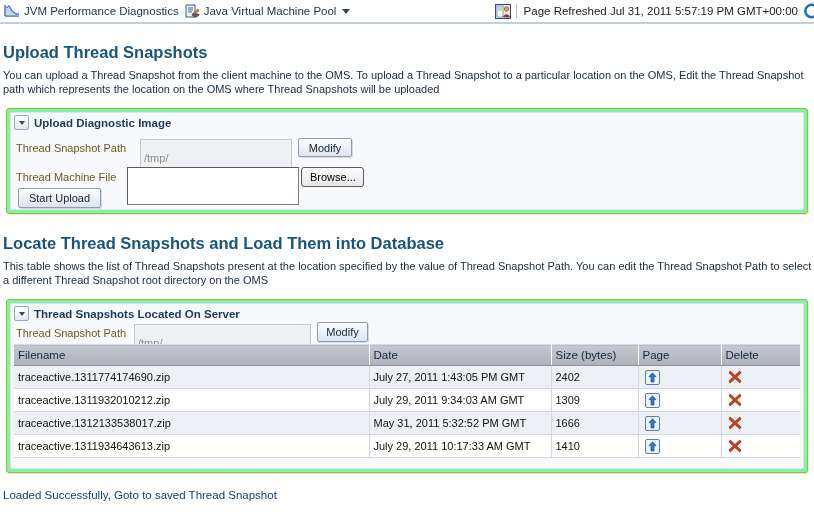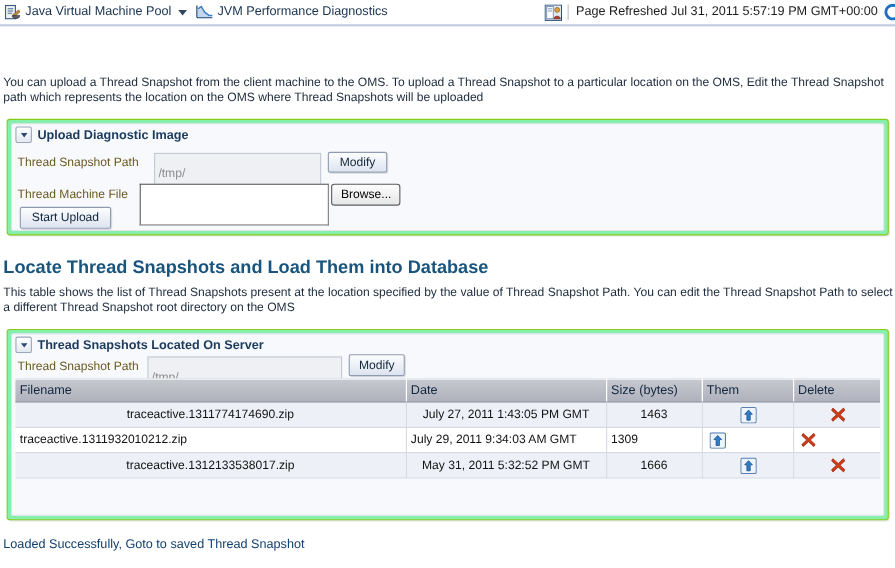--- a/index.html
+++ b/index.html
@@ -176,21 +176,21 @@
   .tbl td {
     padding: 2px 4px;
     height: 18px;
     border-right: 1px solid #d7dae4;
     border-bottom: 1px solid #d2d6e1;
     color: #111;
     white-space: nowrap;
     overflow: hidden;
   }
   .tbl tr.sel td { background: #93a7cb; }
-  .tbl tr.alt td { background: #eef0f7; text-align: center; }
+  .tbl tr.alt td { background: #eef0f7; }
   .tbl tr.plain td { background: #ffffff; }
   td.ctr { text-align: left; padding-left: 6px; }
 
   .load-ico {
     display: inline-block; width: 15px; height: 15px;
     vertical-align: middle;
   }
   .del-ico { display:inline-block; width: 14px; height: 14px; vertical-align: middle; }
 
   .status {
@@ -199,47 +199,47 @@
     font-family: "Liberation Sans", sans-serif;
   }
 </style>
 </head>
 <body>
 
 <div id="page">
 
   <div class="topbar">
     <div class="tb-left">
+
+      <div class="ctx-item">
+        <span class="icon-box">
+          <svg width="16" height="14" viewBox="0 0 16 14">
+            <line x1="1" y1="1" x2="1" y2="12" stroke="#2b4f7d" stroke-width="1.2"></line>
+            <line x1="1" y1="12" x2="15" y2="12" stroke="#2b4f7d" stroke-width="1.2"></line>
+            <path d="M2 4 L5 2 L8 7 L12 10 L15 10" fill="none" stroke="#3f7cc4" stroke-width="1.4"></path>
+            <path d="M2 5 L5 3 L8 8 L12 11 L15 11 L15 12 L2 12 Z" fill="#8fb6e0" opacity="0.55"></path>
+          </svg>
+        </span>
+        <span class="ctx-label">JVM Performance Diagnostics</span>
+      </div>
 
       <div class="ctx-item">
         <span class="icon-box">
           <svg width="15" height="15" viewBox="0 0 15 15">
             <rect x="1" y="1" width="9" height="12" fill="#eef1f6" stroke="#3b5a7d" stroke-width="1"></rect>
             <line x1="3" y1="4" x2="8" y2="4" stroke="#4a6b91" stroke-width="1"></line>
             <line x1="3" y1="6" x2="8" y2="6" stroke="#4a6b91" stroke-width="1"></line>
             <line x1="3" y1="8" x2="7" y2="8" stroke="#4a6b91" stroke-width="1"></line>
             <path d="M8 9 L13 5 L14 7 L9 11 Z" fill="#c8893a" stroke="#7a5220" stroke-width="0.6"></path>
             <path d="M7 10 c0 2 2 3 3.5 3 s3.5 -1 3.5 -3 z" fill="#5a5f68" stroke="#333" stroke-width="0.6"></path>
           </svg>
         </span>
         <span class="ctx-label">Java Virtual Machine Pool</span>
         <span class="caret-down"></span>
       </div>
-
-      <div class="ctx-item">
-        <span class="icon-box">
-          <svg width="16" height="14" viewBox="0 0 16 14">
-            <line x1="1" y1="1" x2="1" y2="12" stroke="#2b4f7d" stroke-width="1.2"></line>
-            <line x1="1" y1="12" x2="15" y2="12" stroke="#2b4f7d" stroke-width="1.2"></line>
-            <path d="M2 4 L5 2 L8 7 L12 10 L15 10" fill="none" stroke="#3f7cc4" stroke-width="1.4"></path>
-            <path d="M2 5 L5 3 L8 8 L12 11 L15 11 L15 12 L2 12 Z" fill="#8fb6e0" opacity="0.55"></path>
-          </svg>
-        </span>
-        <span class="ctx-label">JVM Performance Diagnostics</span>
-      </div>
     </div>
 
     <div class="tb-right">
       <span class="icon-box" style="margin-right:2px;">
         <svg width="16" height="15" viewBox="0 0 16 15">
           <rect x="0.5" y="0.5" width="15" height="14" fill="#dfe7f2" stroke="#2f4f75" stroke-width="1"></rect>
           <rect x="2" y="2" width="6" height="11" fill="#ffffff" stroke="#6f8cb0" stroke-width="0.8"></rect>
           <line x1="3" y1="4" x2="7" y2="4" stroke="#6f8cb0" stroke-width="0.8"></line>
           <line x1="3" y1="6" x2="7" y2="6" stroke="#6f8cb0" stroke-width="0.8"></line>
           <circle cx="11.5" cy="5" r="2.2" fill="#e7a33b" stroke="#8a5c12" stroke-width="0.7"></circle>
@@ -253,20 +253,21 @@
       </span>
       <span class="icon-box" style="margin-left:5px;margin-right:-6px;">
         <svg width="17" height="17" viewBox="0 0 17 17">
           <path d="M13.5 4.2 A6.2 6.2 0 1 0 14.6 9.4" fill="none" stroke="#1f6fc4" stroke-width="2.6" stroke-linecap="round"></path>
           <path d="M15.6 1.6 L15.6 6.0 L11.1 6.0 Z" fill="#1f6fc4"></path>
         </svg>
       </span>
     </div>
   </div>
 
+  <div class="h1" style="top:43px;">Upload Thread Snapshots</div>
   <div class="para" style="top:68px; width:810px;">You can upload a Thread Snapshot from the client machine to the OMS. To upload a Thread Snapshot to a particular location on the OMS, Edit the Thread Snapshot path which represents the location on the OMS where Thread Snapshots will be uploaded</div>
 
   <div class="panel" style="left:6px; top:108px; width:800px; height:104px;">
     <div class="panel-inner"></div>
 
     <div class="panel-header">
       <span class="disclose">
         <i></i>
       </span>
       <span class="panel-title">Upload Diagnostic Image</span>
@@ -306,29 +307,29 @@
           <col style="width:182px">
           <col style="width:87px">
           <col style="width:83px">
           <col style="width:79px">
       </colgroup>
       <thead>
         <tr>
           <th>Filename</th>
           <th>Date</th>
           <th>Size (bytes)</th>
-          <th>Them</th>
+          <th>Page</th>
           <th style="border-right:none;">Delete</th>
         </tr>
       </thead>
       <tbody id="tbody">
           <tr class="alt">
             <td>traceactive.1311774174690.zip</td>
             <td>July 27, 2011 1:43:05 PM GMT</td>
-            <td>1463</td>
+            <td>2402</td>
             <td class="ctr"><span class="load-ico"><svg width="15" height="15" viewBox="0 0 15 15">
                   <rect x="0.5" y="0.5" width="14" height="14" rx="1.5" fill="#eef4fb" stroke="#5a7fae" stroke-width="1"></rect>
                   <path d="M7.5 2.8 L11 6.6 L9 6.6 L9 12 L6 12 L6 6.6 L4 6.6 Z" fill="#2f7ec9" stroke="#174d86" stroke-width="0.7"></path>
                 </svg></span></td>
             <td class="ctr" style="border-right:none;"><span class="del-ico"><svg width="14" height="14" viewBox="0 0 14 14">
                   <path d="M2.2 1 L7 5.4 L11.8 1 L13 3 L8.6 7 L13 11 L11.8 13 L7 8.6 L2.2 13 L1 11 L5.4 7 L1 3 Z" fill="#d63a16" stroke="#8c2409" stroke-width="0.7"></path>
                 </svg></span></td>
           </tr>
           <tr class="plain">
             <td>traceactive.1311932010212.zip</td>
@@ -347,18 +348,30 @@
             <td>May 31, 2011 5:32:52 PM GMT</td>
             <td>1666</td>
             <td class="ctr"><span class="load-ico"><svg width="15" height="15" viewBox="0 0 15 15">
                   <rect x="0.5" y="0.5" width="14" height="14" rx="1.5" fill="#eef4fb" stroke="#5a7fae" stroke-width="1"></rect>
                   <path d="M7.5 2.8 L11 6.6 L9 6.6 L9 12 L6 12 L6 6.6 L4 6.6 Z" fill="#2f7ec9" stroke="#174d86" stroke-width="0.7"></path>
                 </svg></span></td>
             <td class="ctr" style="border-right:none;"><span class="del-ico"><svg width="14" height="14" viewBox="0 0 14 14">
                   <path d="M2.2 1 L7 5.4 L11.8 1 L13 3 L8.6 7 L13 11 L11.8 13 L7 8.6 L2.2 13 L1 11 L5.4 7 L1 3 Z" fill="#d63a16" stroke="#8c2409" stroke-width="0.7"></path>
                 </svg></span></td>
           </tr>
+          <tr class="plain">
+            <td>traceactive.1311934643613.zip</td>
+            <td>July 29, 2011 10:17:33 AM GMT</td>
+            <td>1410</td>
+            <td class="ctr"><span class="load-ico"><svg width="15" height="15" viewBox="0 0 15 15">
+                  <rect x="0.5" y="0.5" width="14" height="14" rx="1.5" fill="#eef4fb" stroke="#5a7fae" stroke-width="1"></rect>
+                  <path d="M7.5 2.8 L11 6.6 L9 6.6 L9 12 L6 12 L6 6.6 L4 6.6 Z" fill="#2f7ec9" stroke="#174d86" stroke-width="0.7"></path>
+                </svg></span></td>
+            <td class="ctr" style="border-right:none;"><span class="del-ico"><svg width="14" height="14" viewBox="0 0 14 14">
+                  <path d="M2.2 1 L7 5.4 L11.8 1 L13 3 L8.6 7 L13 11 L11.8 13 L7 8.6 L2.2 13 L1 11 L5.4 7 L1 3 Z" fill="#d63a16" stroke="#8c2409" stroke-width="0.7"></path>
+                </svg></span></td>
+          </tr>
         </tbody>
     </table>
   </div>
 
   <div class="status" style="top:489px;">Loaded Successfully, Goto to saved Thread Snapshot</div>
 </div>
 
 </body></html>

